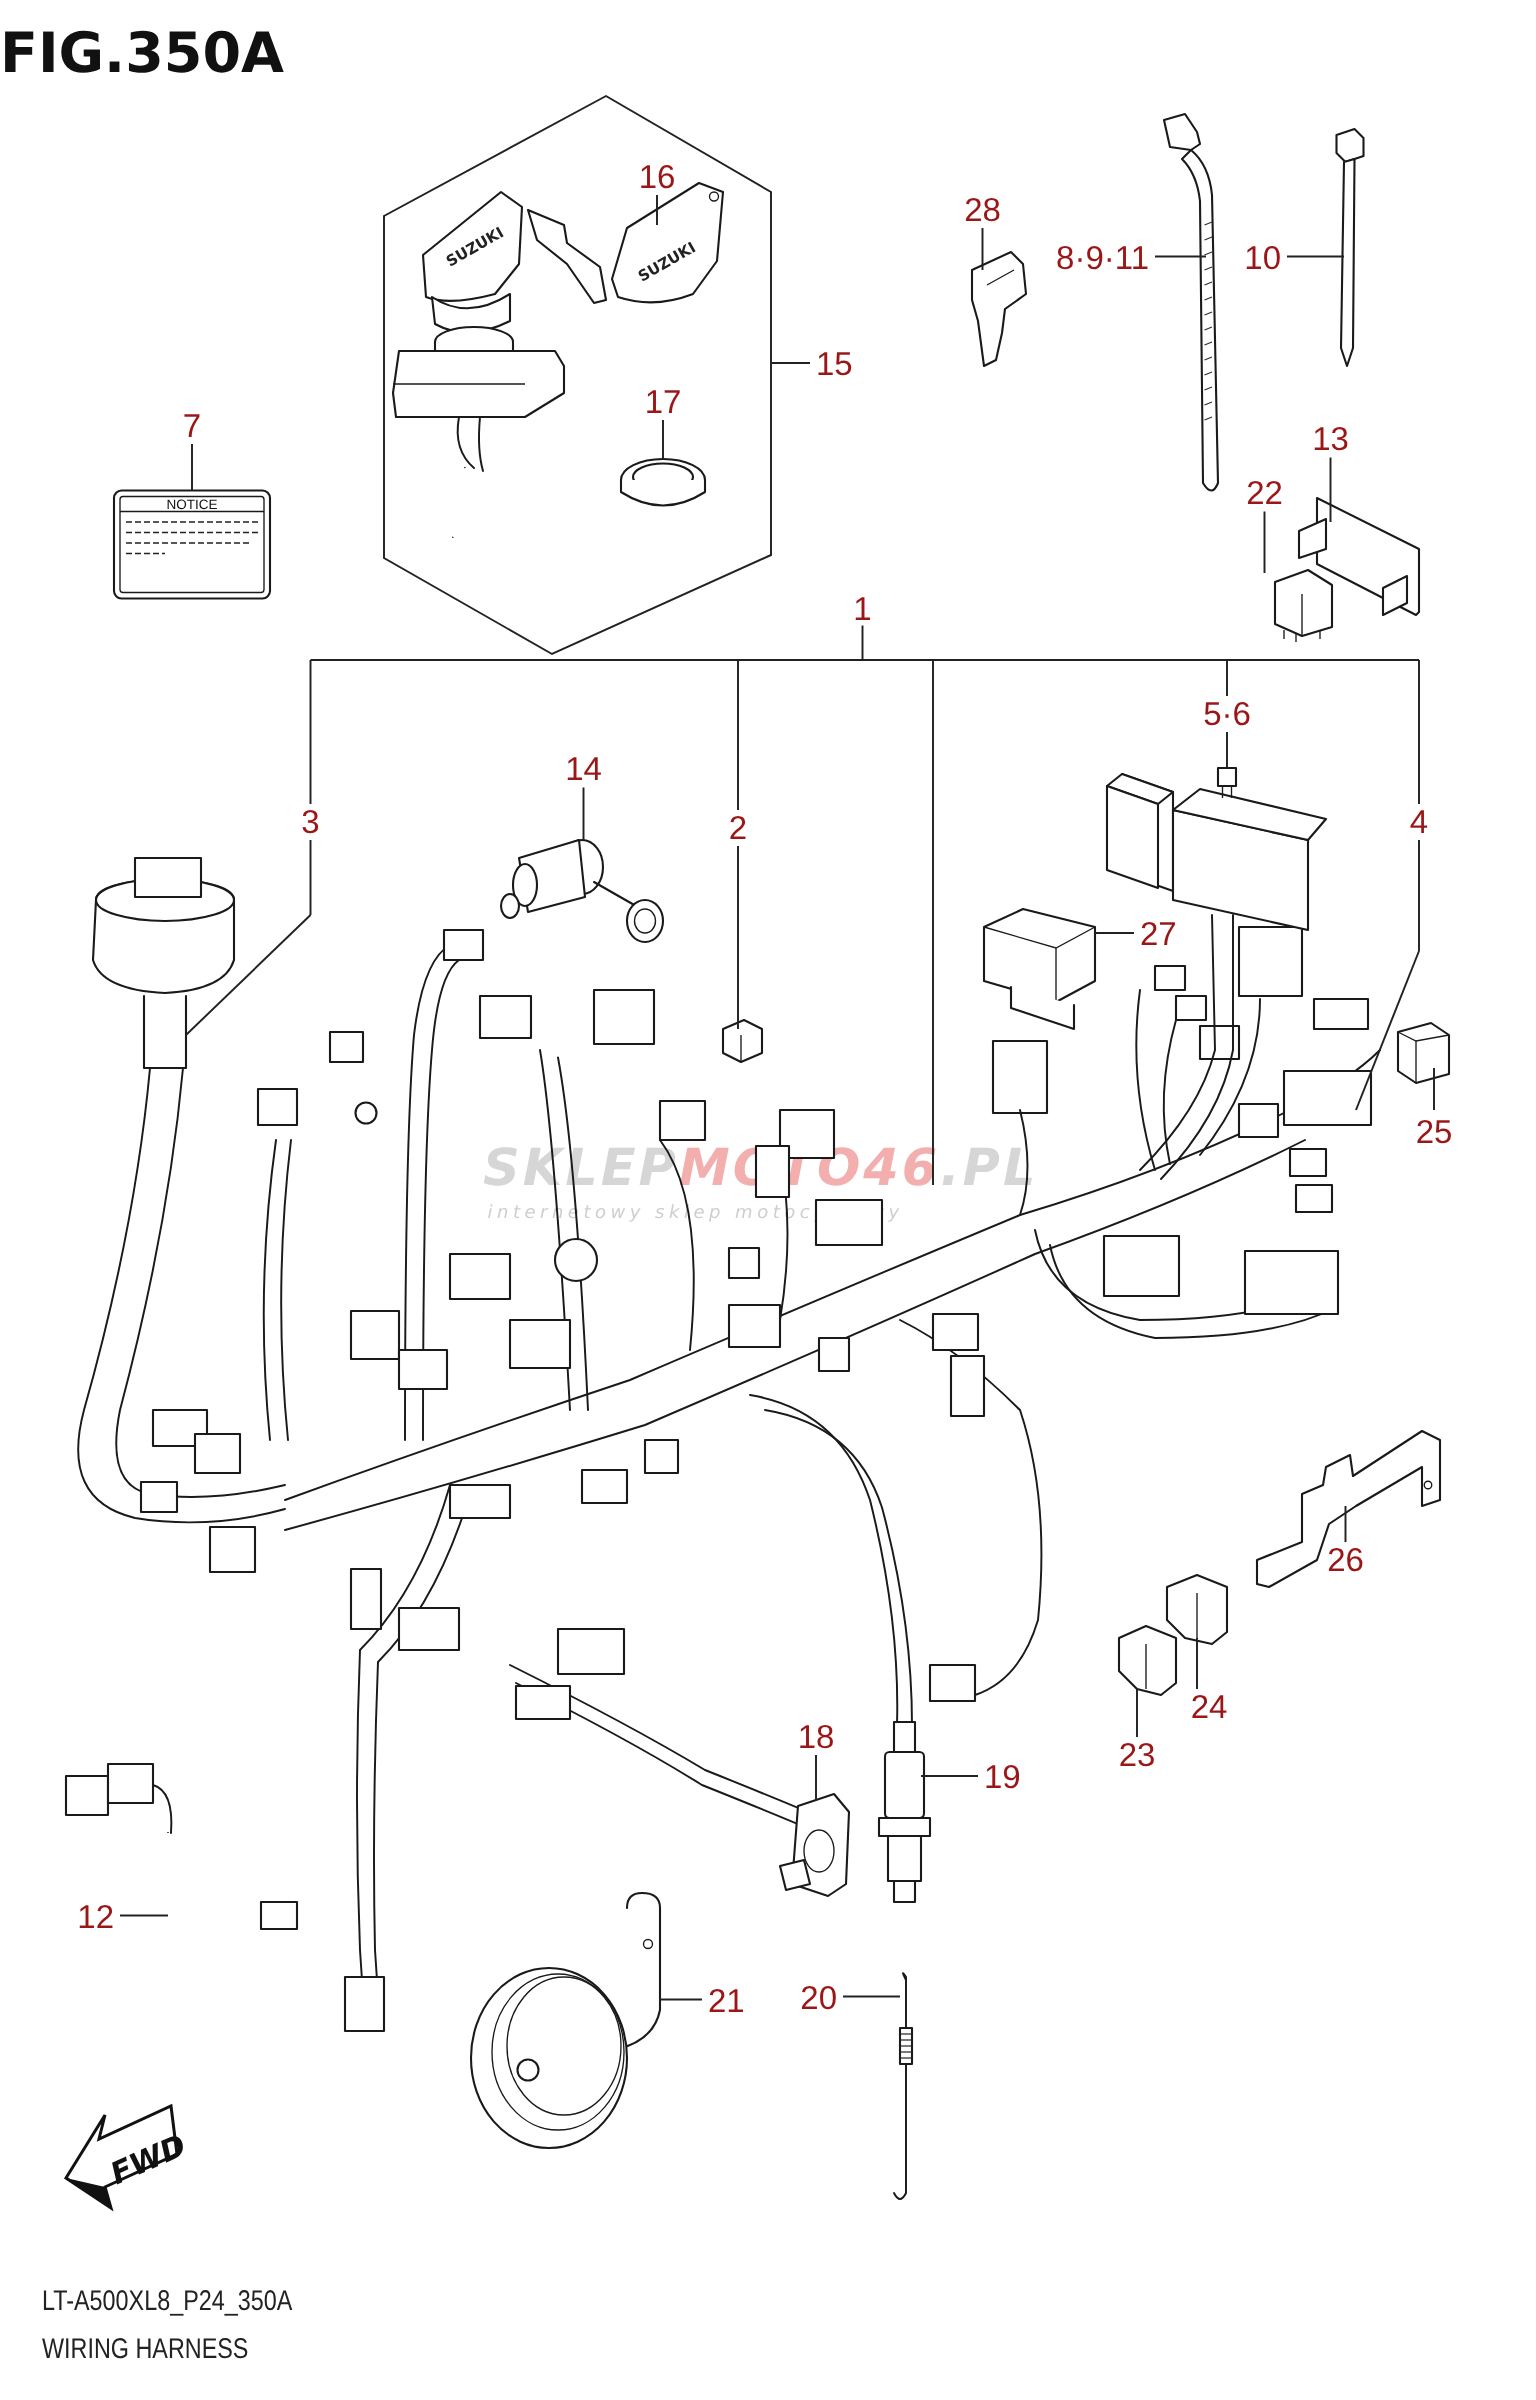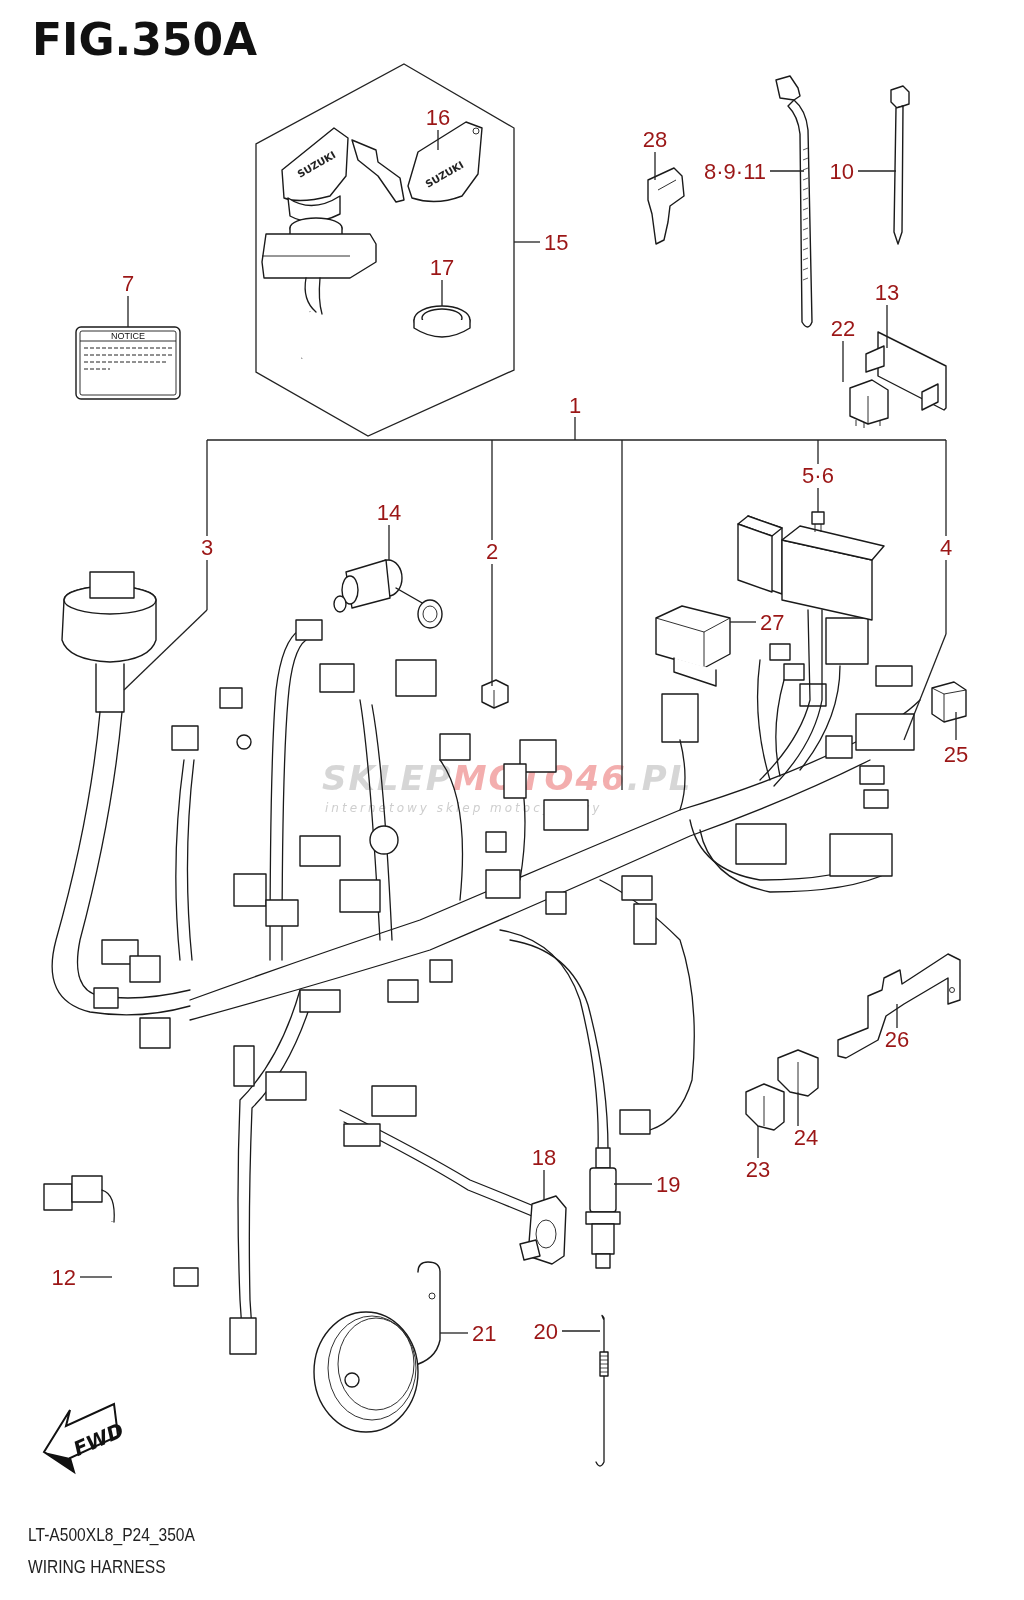--- a/index.html
+++ b/index.html
@@ -1,17 +1,17 @@
 <!DOCTYPE html>
 <html><head>
 <meta charset="utf-8">
 <style>
   html,body{margin:0;padding:0;background:#ffffff;}
   body{width:1024px;height:1600px;position:relative;overflow:hidden;font-family:"Liberation Sans",sans-serif;}
-  .fig-title{position:absolute;left:0;top:14px;font-family:"DejaVu Sans",sans-serif;font-weight:bold;font-size:44px;color:#111;letter-spacing:0px;padding-left:32px;}
+  .fig-title{position:absolute;left:0;top:14px;font-family:"DejaVu Sans",sans-serif;font-weight:bold;font-size:37px;color:#111;letter-spacing:0px;}
   .footer{position:absolute;left:28px;font-family:"Liberation Sans",sans-serif;font-size:19px;color:#222;transform:scaleX(0.82);transform-origin:left top;}
   .footer.code{top:1524px;}
   .footer.name{top:1556px;}
   svg#diagram{position:absolute;left:0;top:0;}
   .lbl{font-family:"Liberation Sans",sans-serif;font-size:22px;fill:#9b1616;}
   .ln{stroke:#222;stroke-width:1.3;fill:none;}
   .part{stroke:#1a1a1a;stroke-width:1.4;fill:#fff;stroke-linejoin:round;stroke-linecap:round;}
   .wire{stroke:#1a1a1a;stroke-width:1.3;fill:none;stroke-linecap:round;}
   .thin{stroke:#1a1a1a;stroke-width:0.9;fill:none;}
   .wm1{font-family:"DejaVu Sans",sans-serif;font-weight:bold;font-style:italic;font-size:34px;letter-spacing:2px;}

